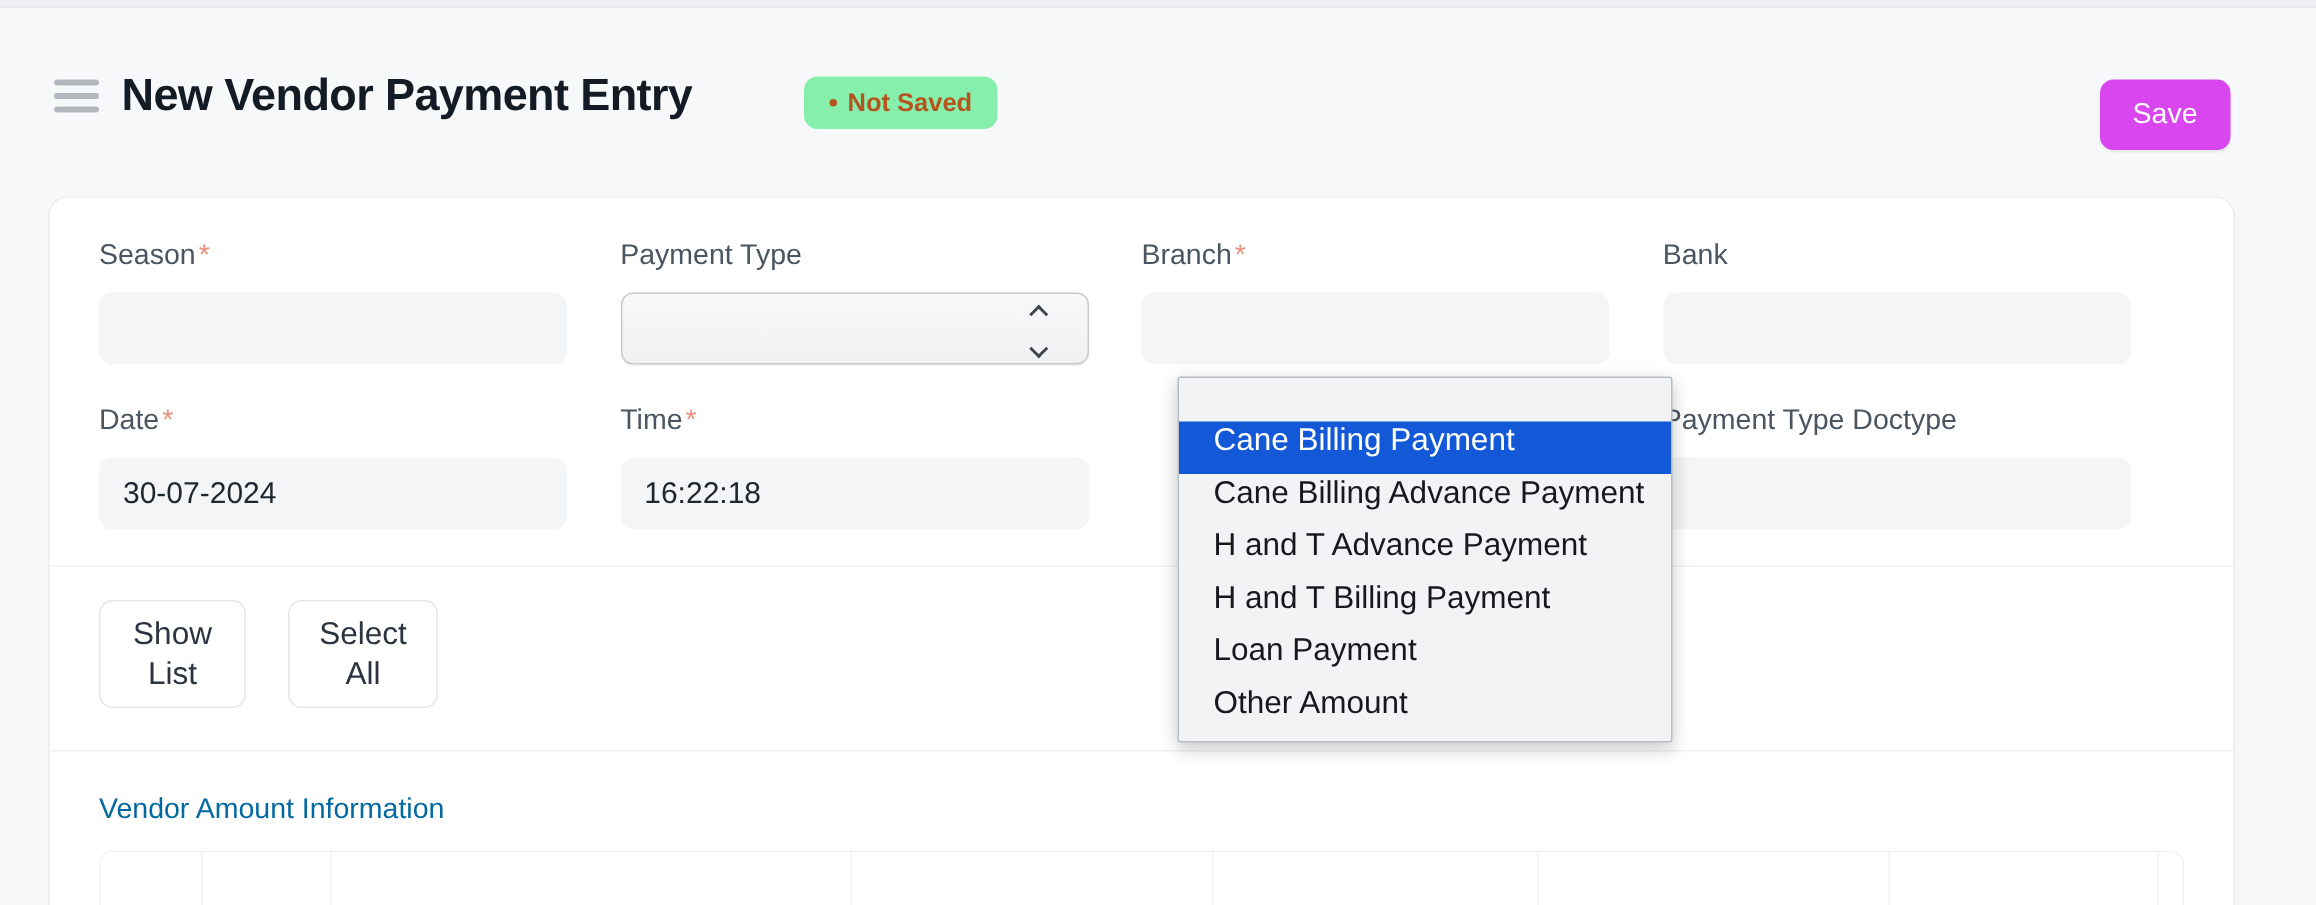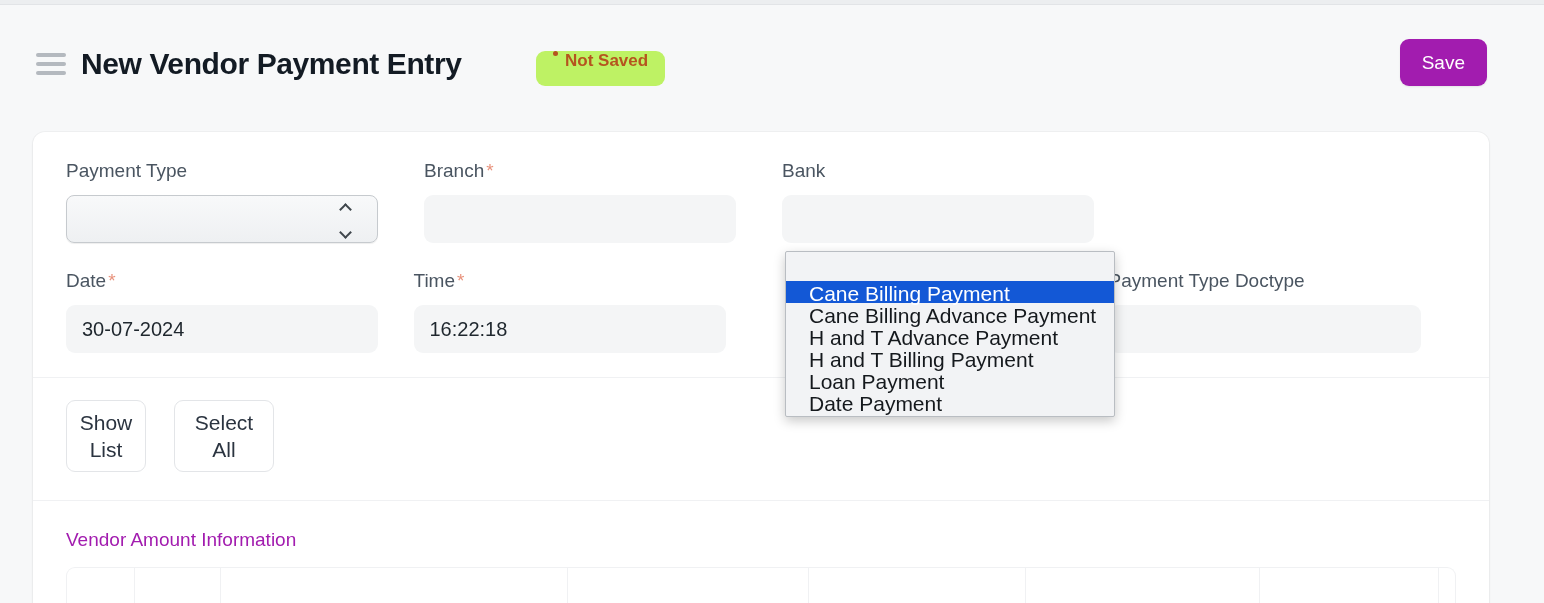--- a/index.html
+++ b/index.html
@@ -66,46 +66,46 @@
     color: #131b24;
     white-space: nowrap;
   }
 
   .status-badge {
     position: absolute;
     left: 536px;
     top: 46px;
     height: 35px;
     display: flex;
-    align-items: flex-start;
+    align-items: center;
     gap: 7px;
     padding: 0 17px;
     border-radius: 9px;
-    background: #bef264;
+    background: #86efac;
     font-size: 17px;
     font-weight: bold;
     color: #b5541f;
     white-space: nowrap;
   }
   .status-dot {
     width: 5px; height: 5px;
     border-radius: 50%;
     background: #b5541f;
     flex: none;
   }
 
   .save-button {
     position: absolute;
     right: 57px;
-    top: 34px;
+    top: 48px;
     height: 47px;
     padding: 0 22px;
     border: none;
     border-radius: 9px;
-    background: #a21caf;
+    background: #d946ef;
     color: #ffffff;
     font-family: "Liberation Sans", sans-serif;
     font-size: 19px;
     cursor: pointer;
     box-shadow: 0 1px 2px rgba(0,0,0,0.08);
   }
 
   
   .card {
     position: absolute;
@@ -214,21 +214,21 @@
     background: #f2f3f5;
     border: 1px solid #b9bdc2;
     border-radius: 2px;
     box-shadow: 0 4px 12px rgba(0,0,0,0.22);
     padding: 1px 0 3px 0;
     z-index: 40;
     font-size: 21px;
     color: #15191d;
   }
   .dd-option {
-    height: 22px;
+    height: 35px;
     line-height: 26px;
     padding: 0 7px 0 23px;
     white-space: nowrap;
     cursor: default;
     overflow: visible;
   }
   .dd-option.empty { height: 28px; }
   .dd-option.selected {
     background: #1358d6;
     color: #ffffff;
@@ -241,42 +241,42 @@
     width: 100%;
   }
 
   
   .action-section {
     padding: 22px 33px 28px 33px;
     display: flex;
     gap: 28px;
   }
   .action-btn {
-    width: 80px;
+    width: 98px;
     min-height: 70px;
     background: #ffffff;
     border: 1px solid #e3e5e8;
     border-radius: 9px;
     font-family: "Liberation Sans", sans-serif;
     font-size: 21px;
     color: #2b3440;
     line-height: 27px;
     cursor: pointer;
     padding: 8px 6px;
     text-align: center;
   }
   .action-btn.wide { width: 100px; }
 
   
   .table-section {
     padding: 28px 33px 0 33px;
   }
   .section-title {
     font-size: 19px;
-    color: #a21caf;
+    color: #0369a1;
     margin-bottom: 16px;
   }
   .grid-header {
     display: flex;
     height: 40px;
     border: 1px solid #f0f1f3;
     border-bottom: none;
     border-radius: 9px 9px 0 0;
     background: #ffffff;
     overflow: hidden;
@@ -314,20 +314,26 @@
 
   <button class="save-button">Save</button>
 </div>
 
 <div class="card">
 
   <div class="form-section">
 
     <div class="grid-row">
 
+      <div class="field">
+        <div class="field-label">
+          <span>Season</span><span class="reqd">*</span>
+        </div>
+        <input class="input-box" type="text" value="" style="">
+      </div>
 
       <div class="field">
         <div class="field-label">
           <span>Payment Type</span><span class="reqd"></span>
         </div>
         <div class="select-wrap">
           <div class="native-select"></div>
           <div class="select-chevrons">
             <span class="chev up"></span>
             <span class="chev down"></span>
@@ -409,14 +415,14 @@
   </div>
 </div>
 
 <div class="dropdown">
     <div class="dd-option empty"></div>
     <div class="dd-option selected">Cane Billing Payment</div>
     <div class="dd-option">Cane Billing Advance Payment</div>
     <div class="dd-option">H and T Advance Payment</div>
     <div class="dd-option">H and T Billing Payment</div>
     <div class="dd-option">Loan Payment</div>
-    <div class="dd-option">Date Payment</div>
+    <div class="dd-option">Other Amount</div>
   </div>
 
 </body></html>

